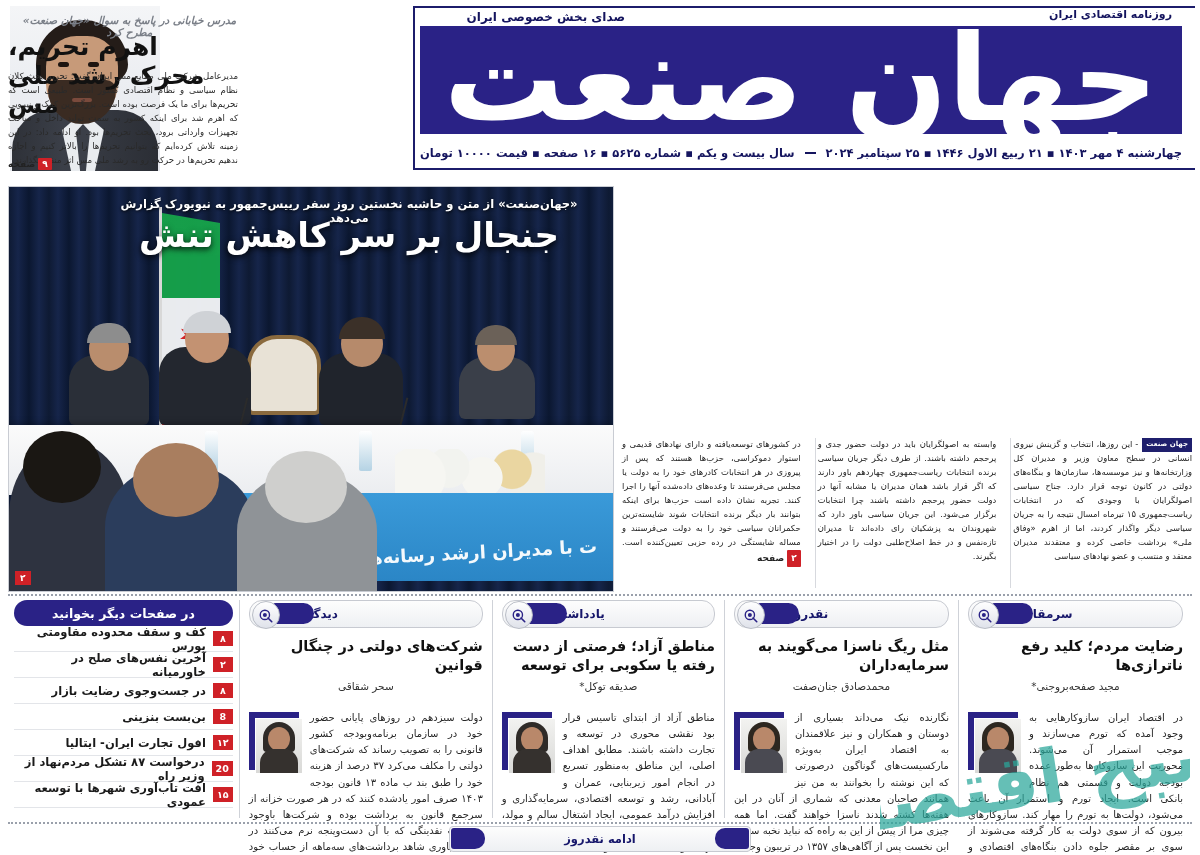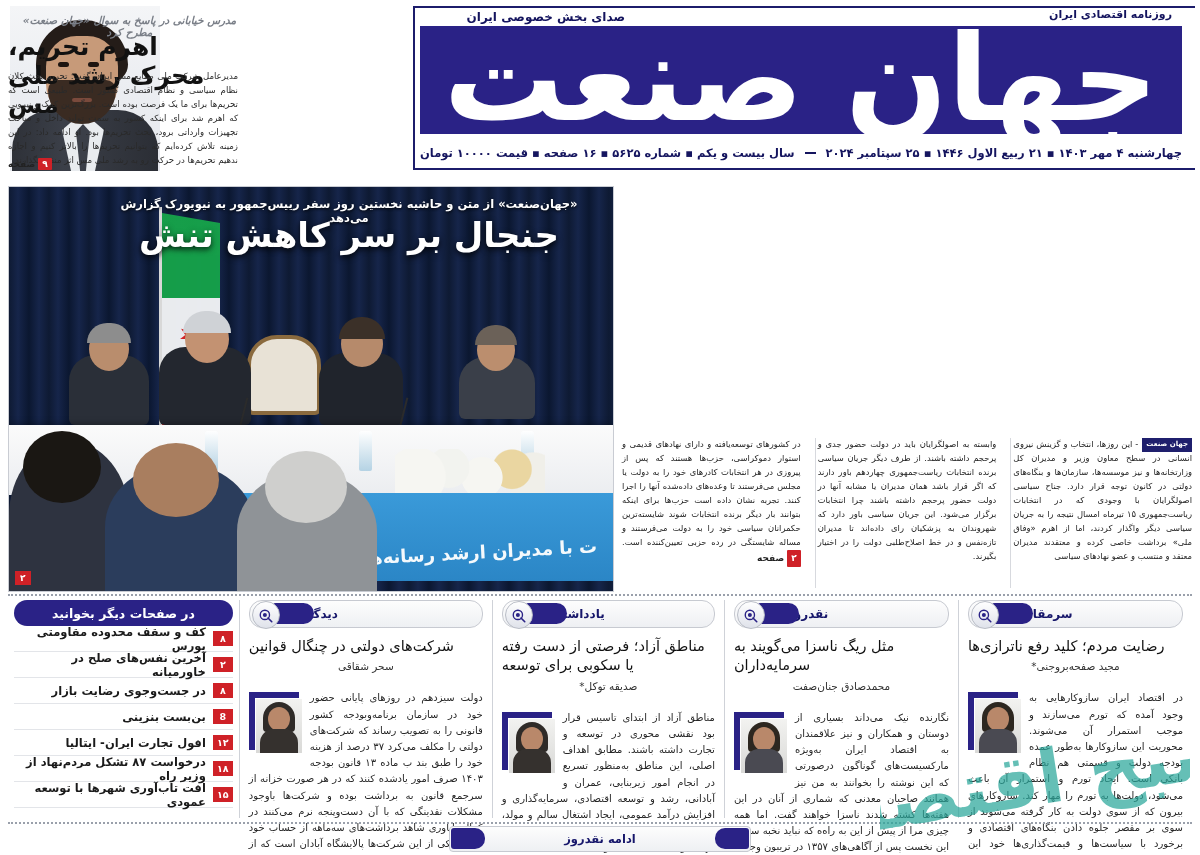--- a/index.html
+++ b/index.html
@@ -248,21 +248,21 @@
     background:#2a2286;border-radius:4px 11px 11px 4px;
   }
   .optab .circ{
     position:absolute;left:2px;top:0;width:26px;height:26px;border-radius:50%;
     background:linear-gradient(180deg,#ffffff,#dfe2ea);
     border:1px solid #b9bdc6;
     display:flex;align-items:center;justify-content:center;
   }
   .optab .circ svg{display:block;}
   .op-title{
-    margin-top:9px;font-size:14.5px;font-weight:normal;text-align:left;
+    margin-top:9px;font-size:14.5px;font-weight:bold;text-align:right;
     line-height:1.34;color:#111;letter-spacing:-.4px;
   }
   .op-author{margin-top:4px;font-size:10.5px;text-align:center;color:#333;}
   .op-body{
     margin-top:18px;font-size:10px;line-height:1.62;text-align:justify;color:#262626;
   }
   .authorbox{
     float:left;width:54px;height:62px;margin:2px 7px 3px 0;
     position:relative;
   }
@@ -572,21 +572,21 @@
           </div>
           <div class="idxrow">
             <b>8</b>
             <span>بن‌بست بنزینی</span>
           </div>
           <div class="idxrow">
             <b>۱۲</b>
             <span>افول تجارت ایران- ایتالیا</span>
           </div>
           <div class="idxrow">
-            <b>۱۸</b>
+            <b>20</b>
             <span>درخواست ۸۷ تشکل مردم‌نهاد از وزیر راه</span>
           </div>
           <div class="idxrow">
             <b>۱۵</b>
             <span>افت تاب‌آوری شهرها با توسعه عمودی</span>
           </div>
         </div>
     </div>
   </div>
 

